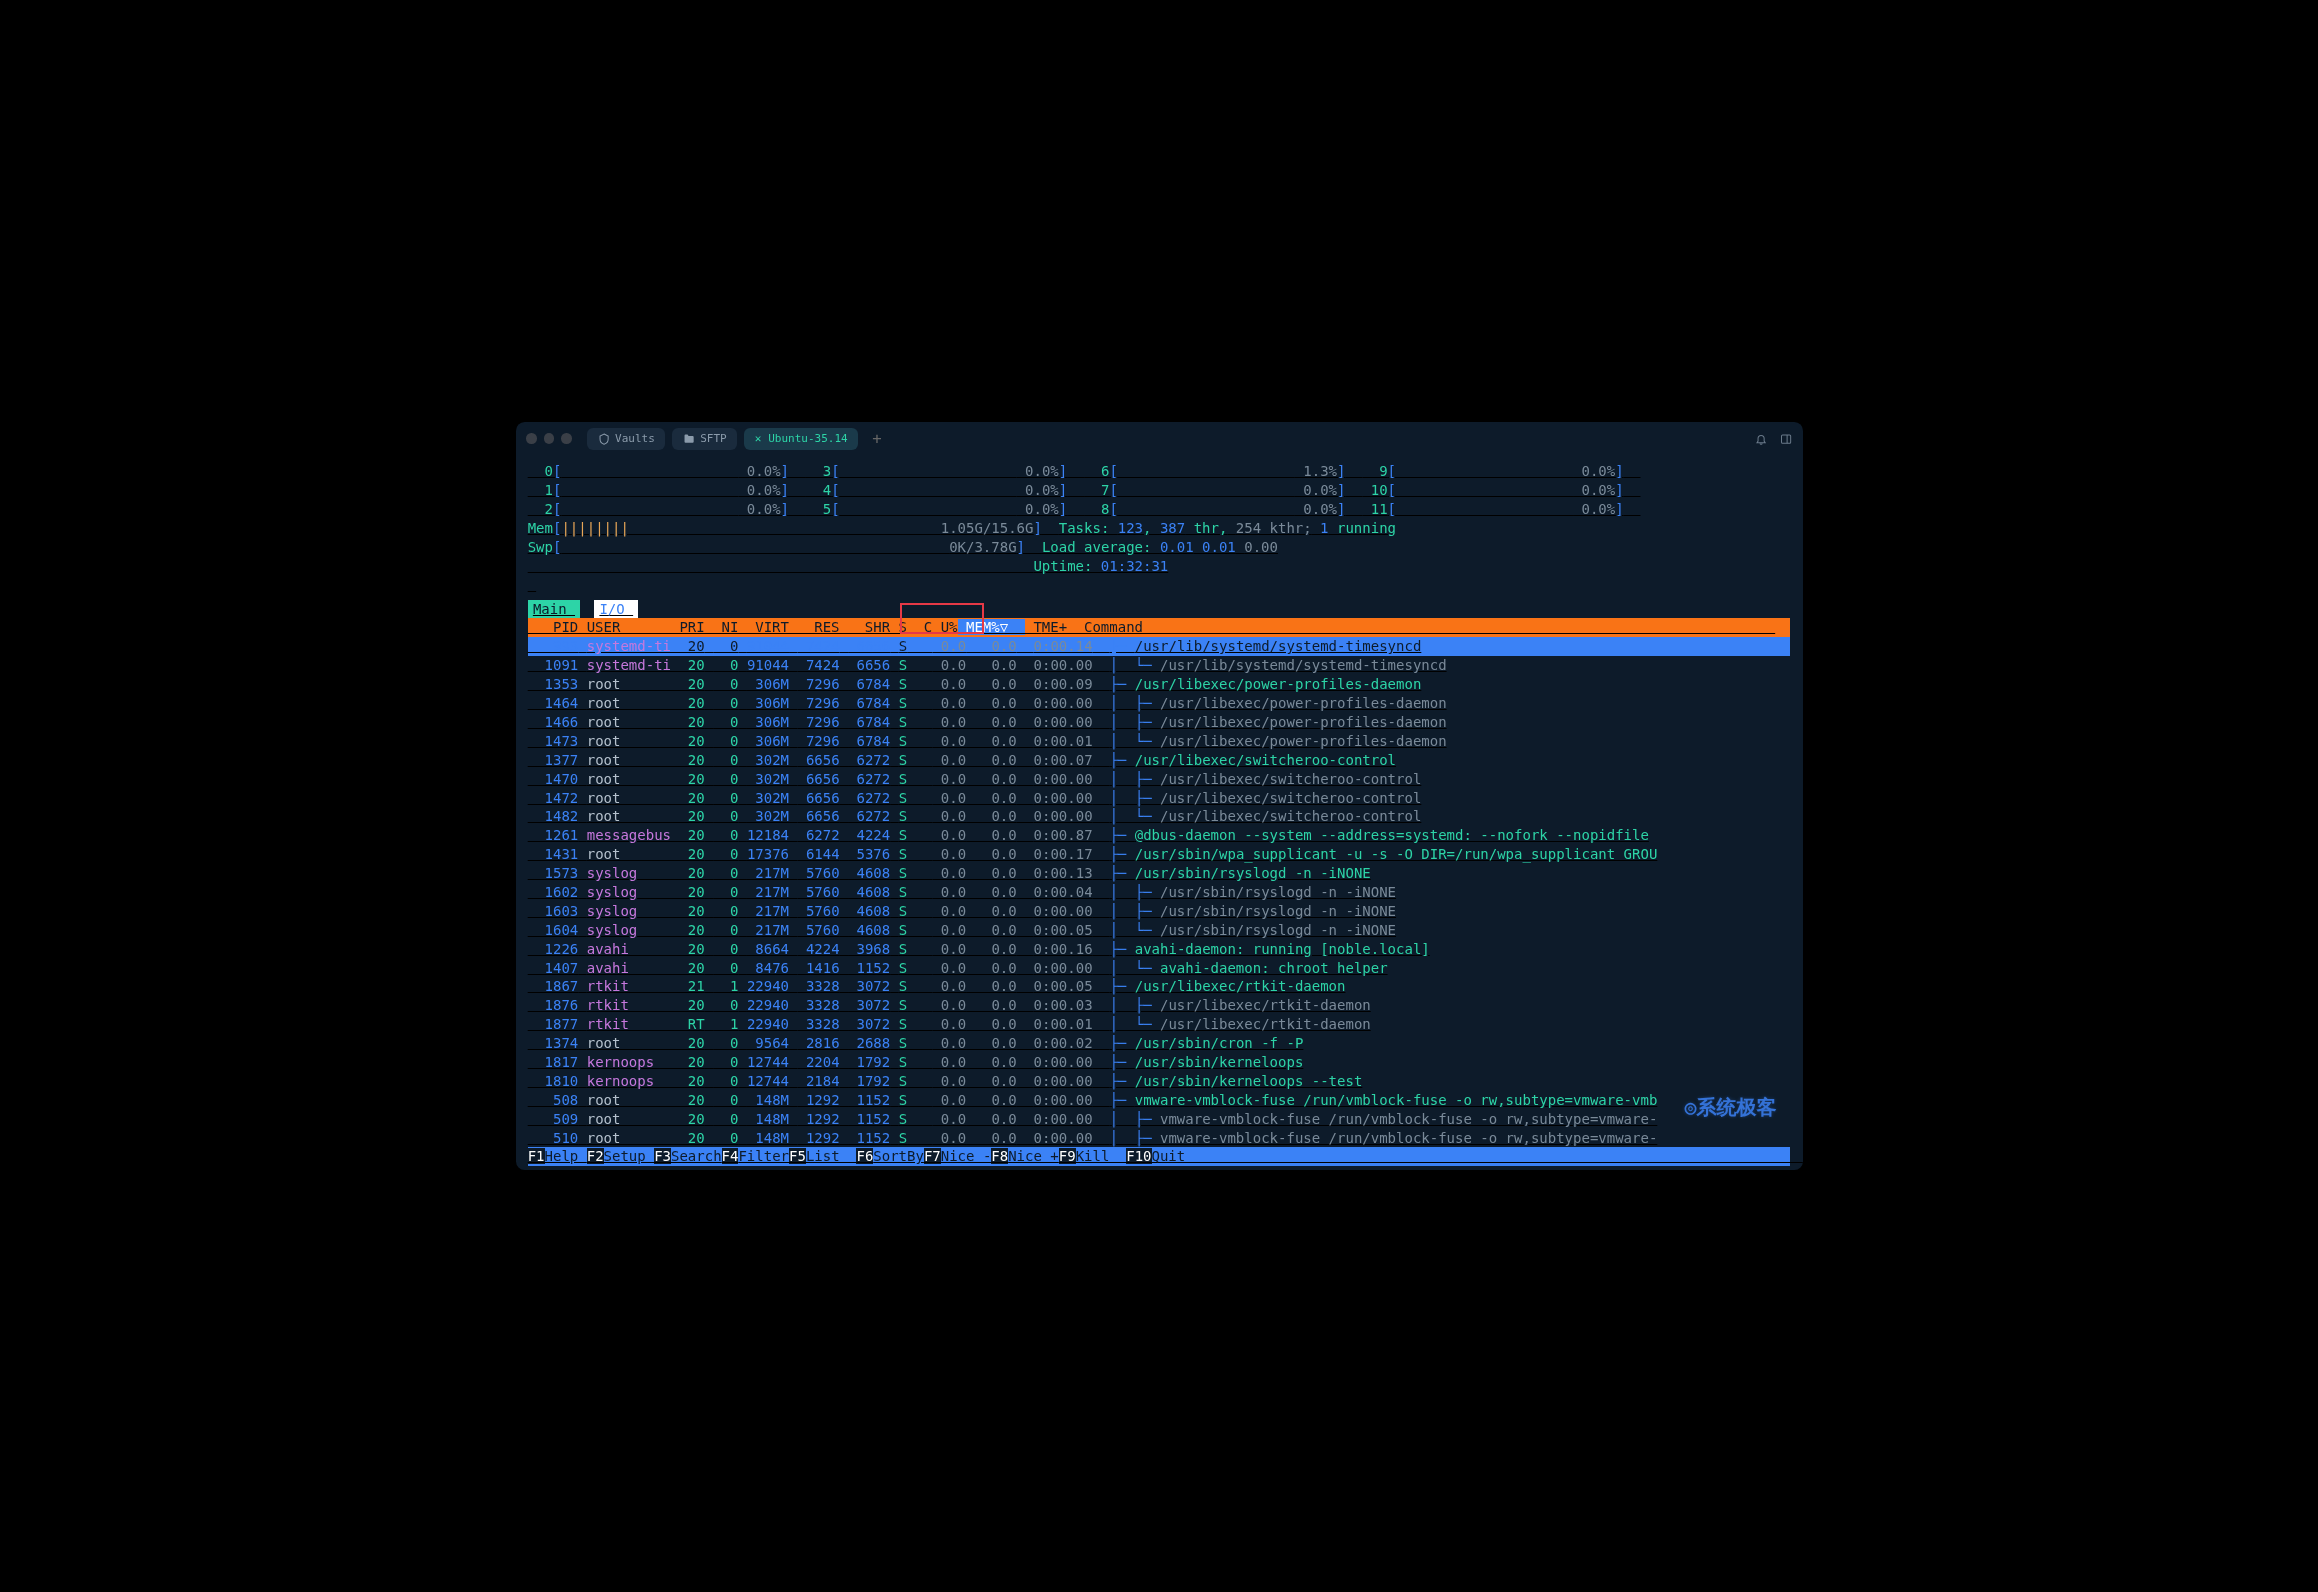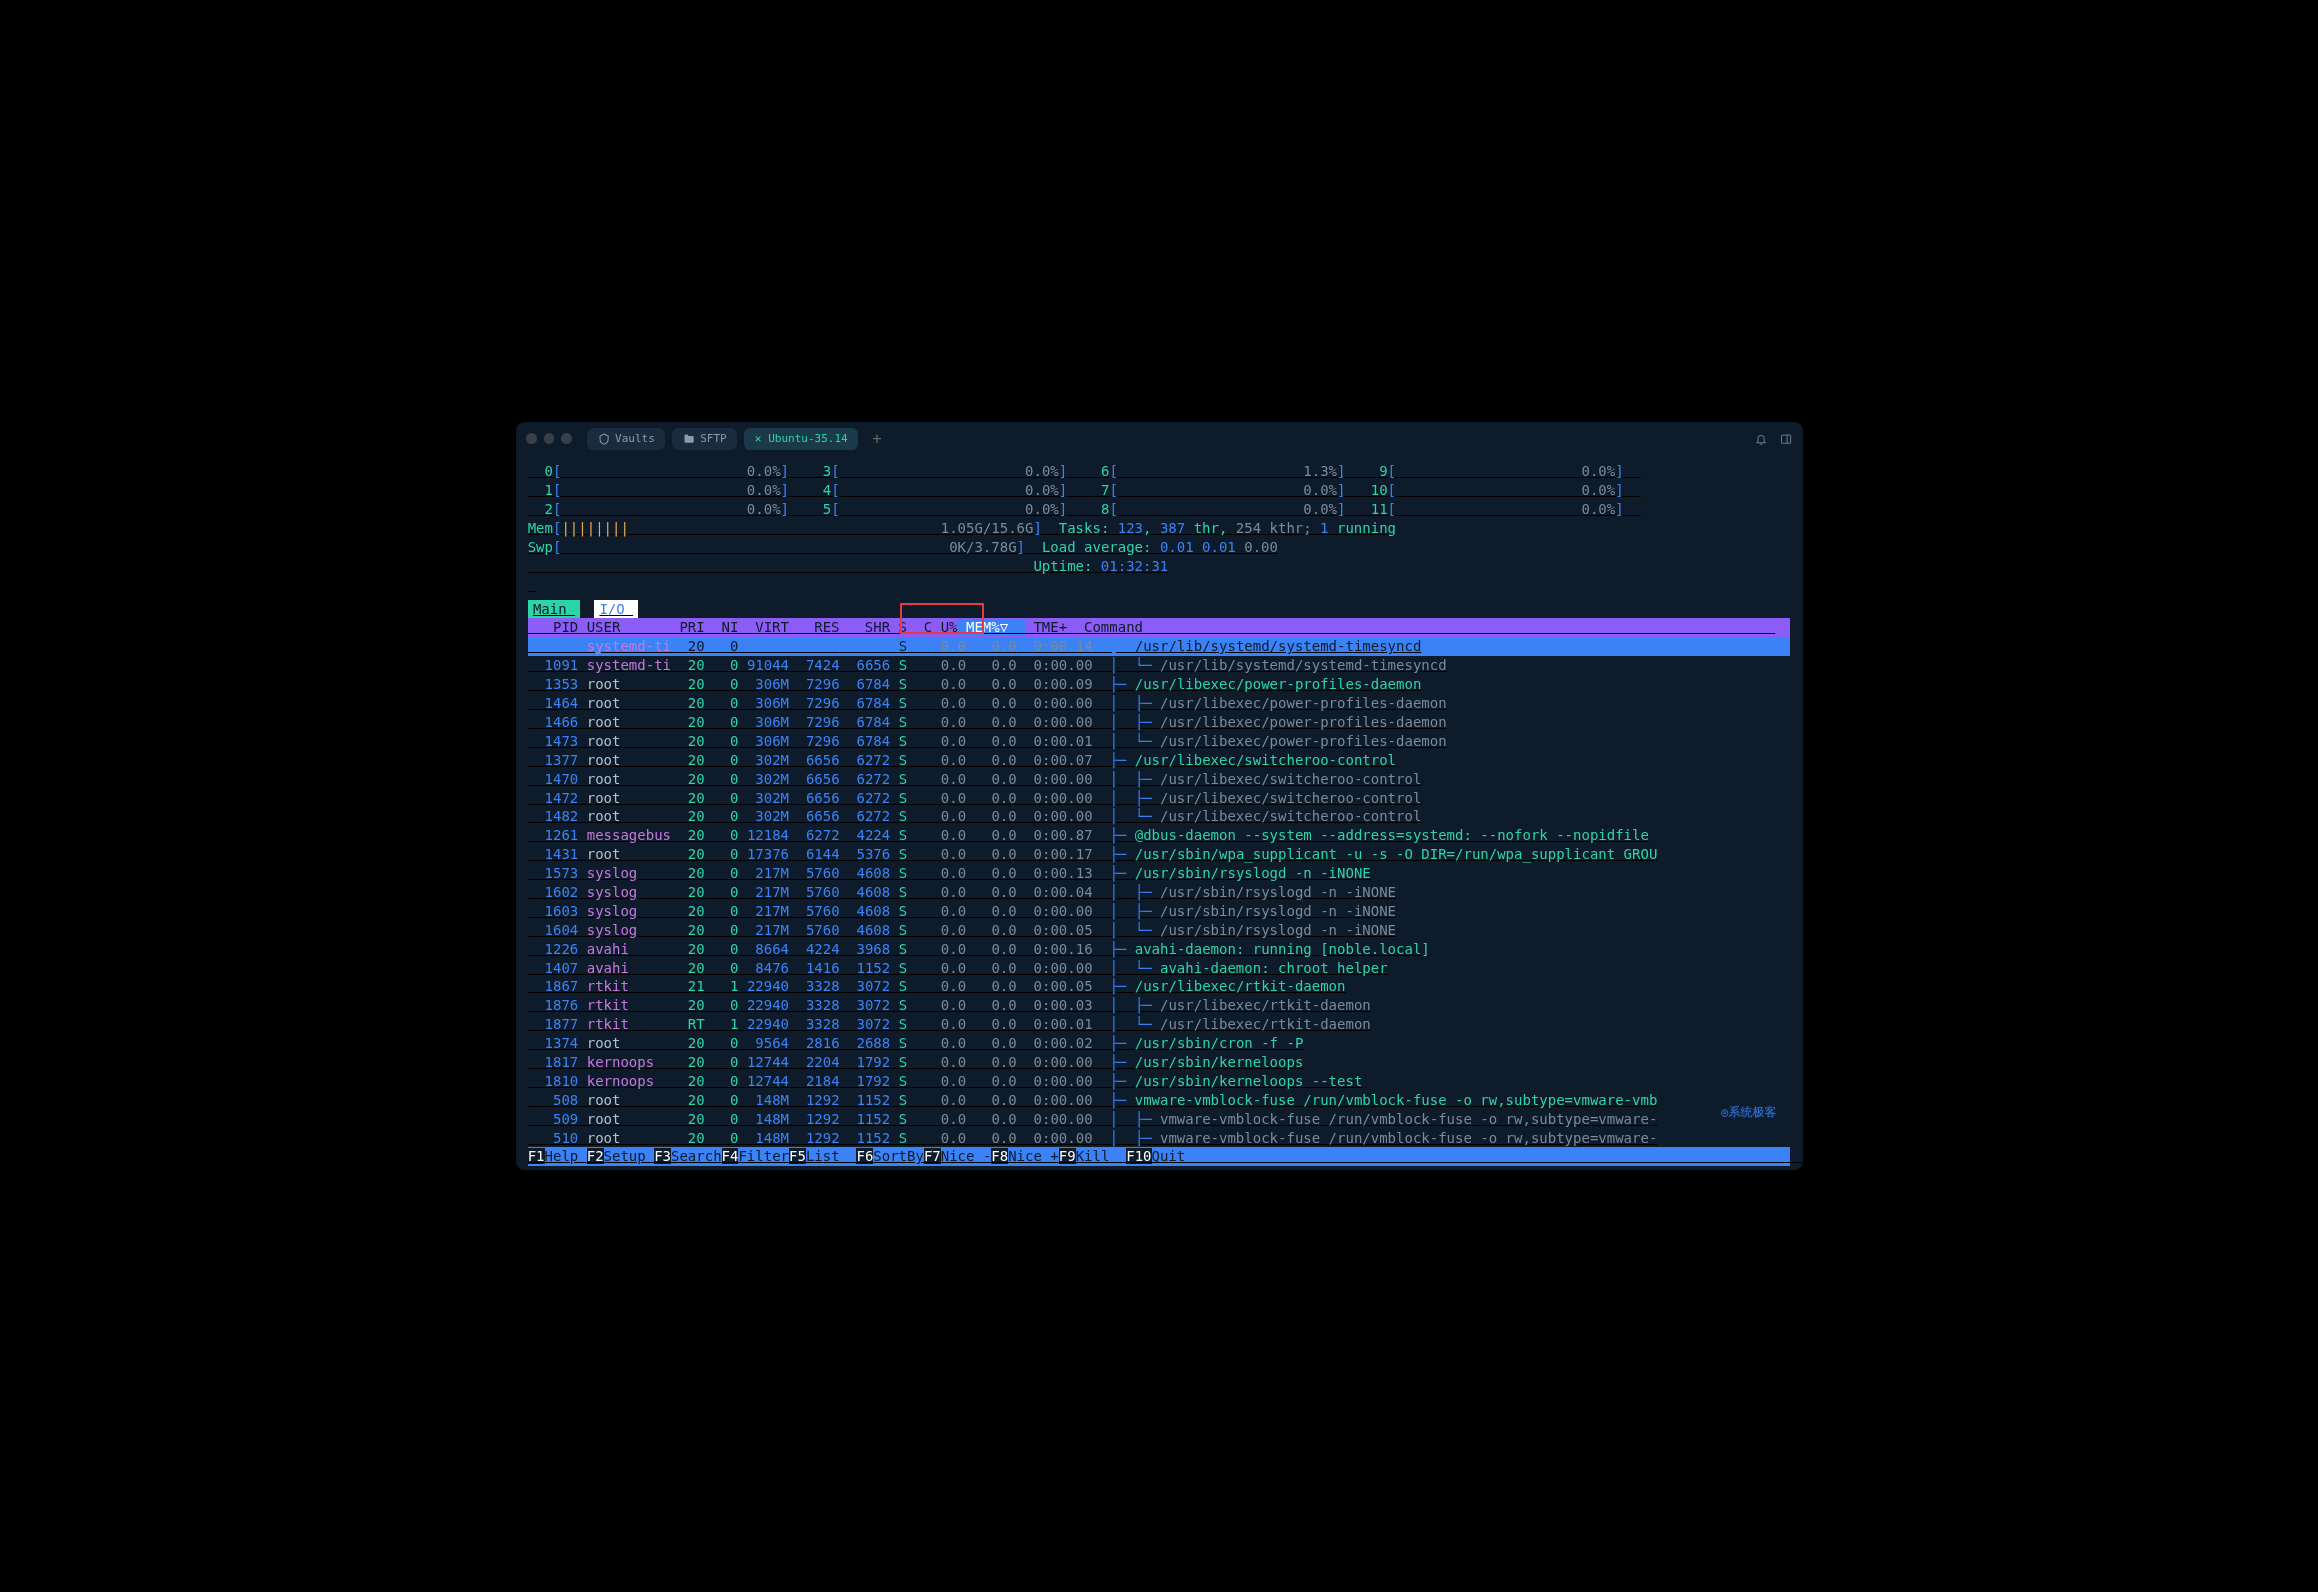--- a/index.html
+++ b/index.html
@@ -43,35 +43,35 @@
     }
     .cyan { color: #2dd4a7; }
     .blue { color: #3b82f6; }
     .orange { color: #e8a657; }
     .magenta { color: #c678dd; }
     .grey { color: #7a8a99; }
     .rowtxt { color: #b4c0cc; }
     .tabs-row { display: flex; gap: 14px; margin-top: 5.2px; }
     .tabs-row .t { background: #ffffff; color: #3b82f6; padding: 0 5.2px; }
     .tabs-row .t.active { background: #2dd4a7; color: #0d1b2a; }
-    .header-row { background: #8b5cf6; color: #0d1b2a; position: relative; }
+    .header-row { background: #f97316; color: #0d1b2a; position: relative; }
     .header-row .sorted { background: #3b82f6; color: #fff; }
     .redbox {
       position: absolute; border: 2.6px solid #e63946;
       height: 31.5px; top: -15.7px; left: 372px; width: 84px;
       pointer-events: none;
     }
     .sel-row { background: #3b82f6; color: #fff; }
     .sel-row .cyan { color: #0d1b2a; }
     .proc-table { font-variant-numeric: tabular-nums; }
     .fbar { background: #3b82f6; color: #0d1b2a; }
     .fbar .k { color: #fff; background: #0d1b2a; text-align: right; }
     .watermark {
       position: absolute; right: 26px; bottom: 49px;
-      color: #3b82f6; font-size: 12px; font-weight: 400;
+      color: #3b82f6; font-size: 20px; font-weight: 700;
       text-shadow: 0 0 3.5px rgba(59,130,246,0.4);
       opacity: 0.85;
     }
     .inner-rel { position: relative; }
     .icon { width: 12.2px; height: 12.2px; display: inline-block; vertical-align: middle; }
   </style>
 </head>
 <body>
 
 <div class="window inner-rel">

